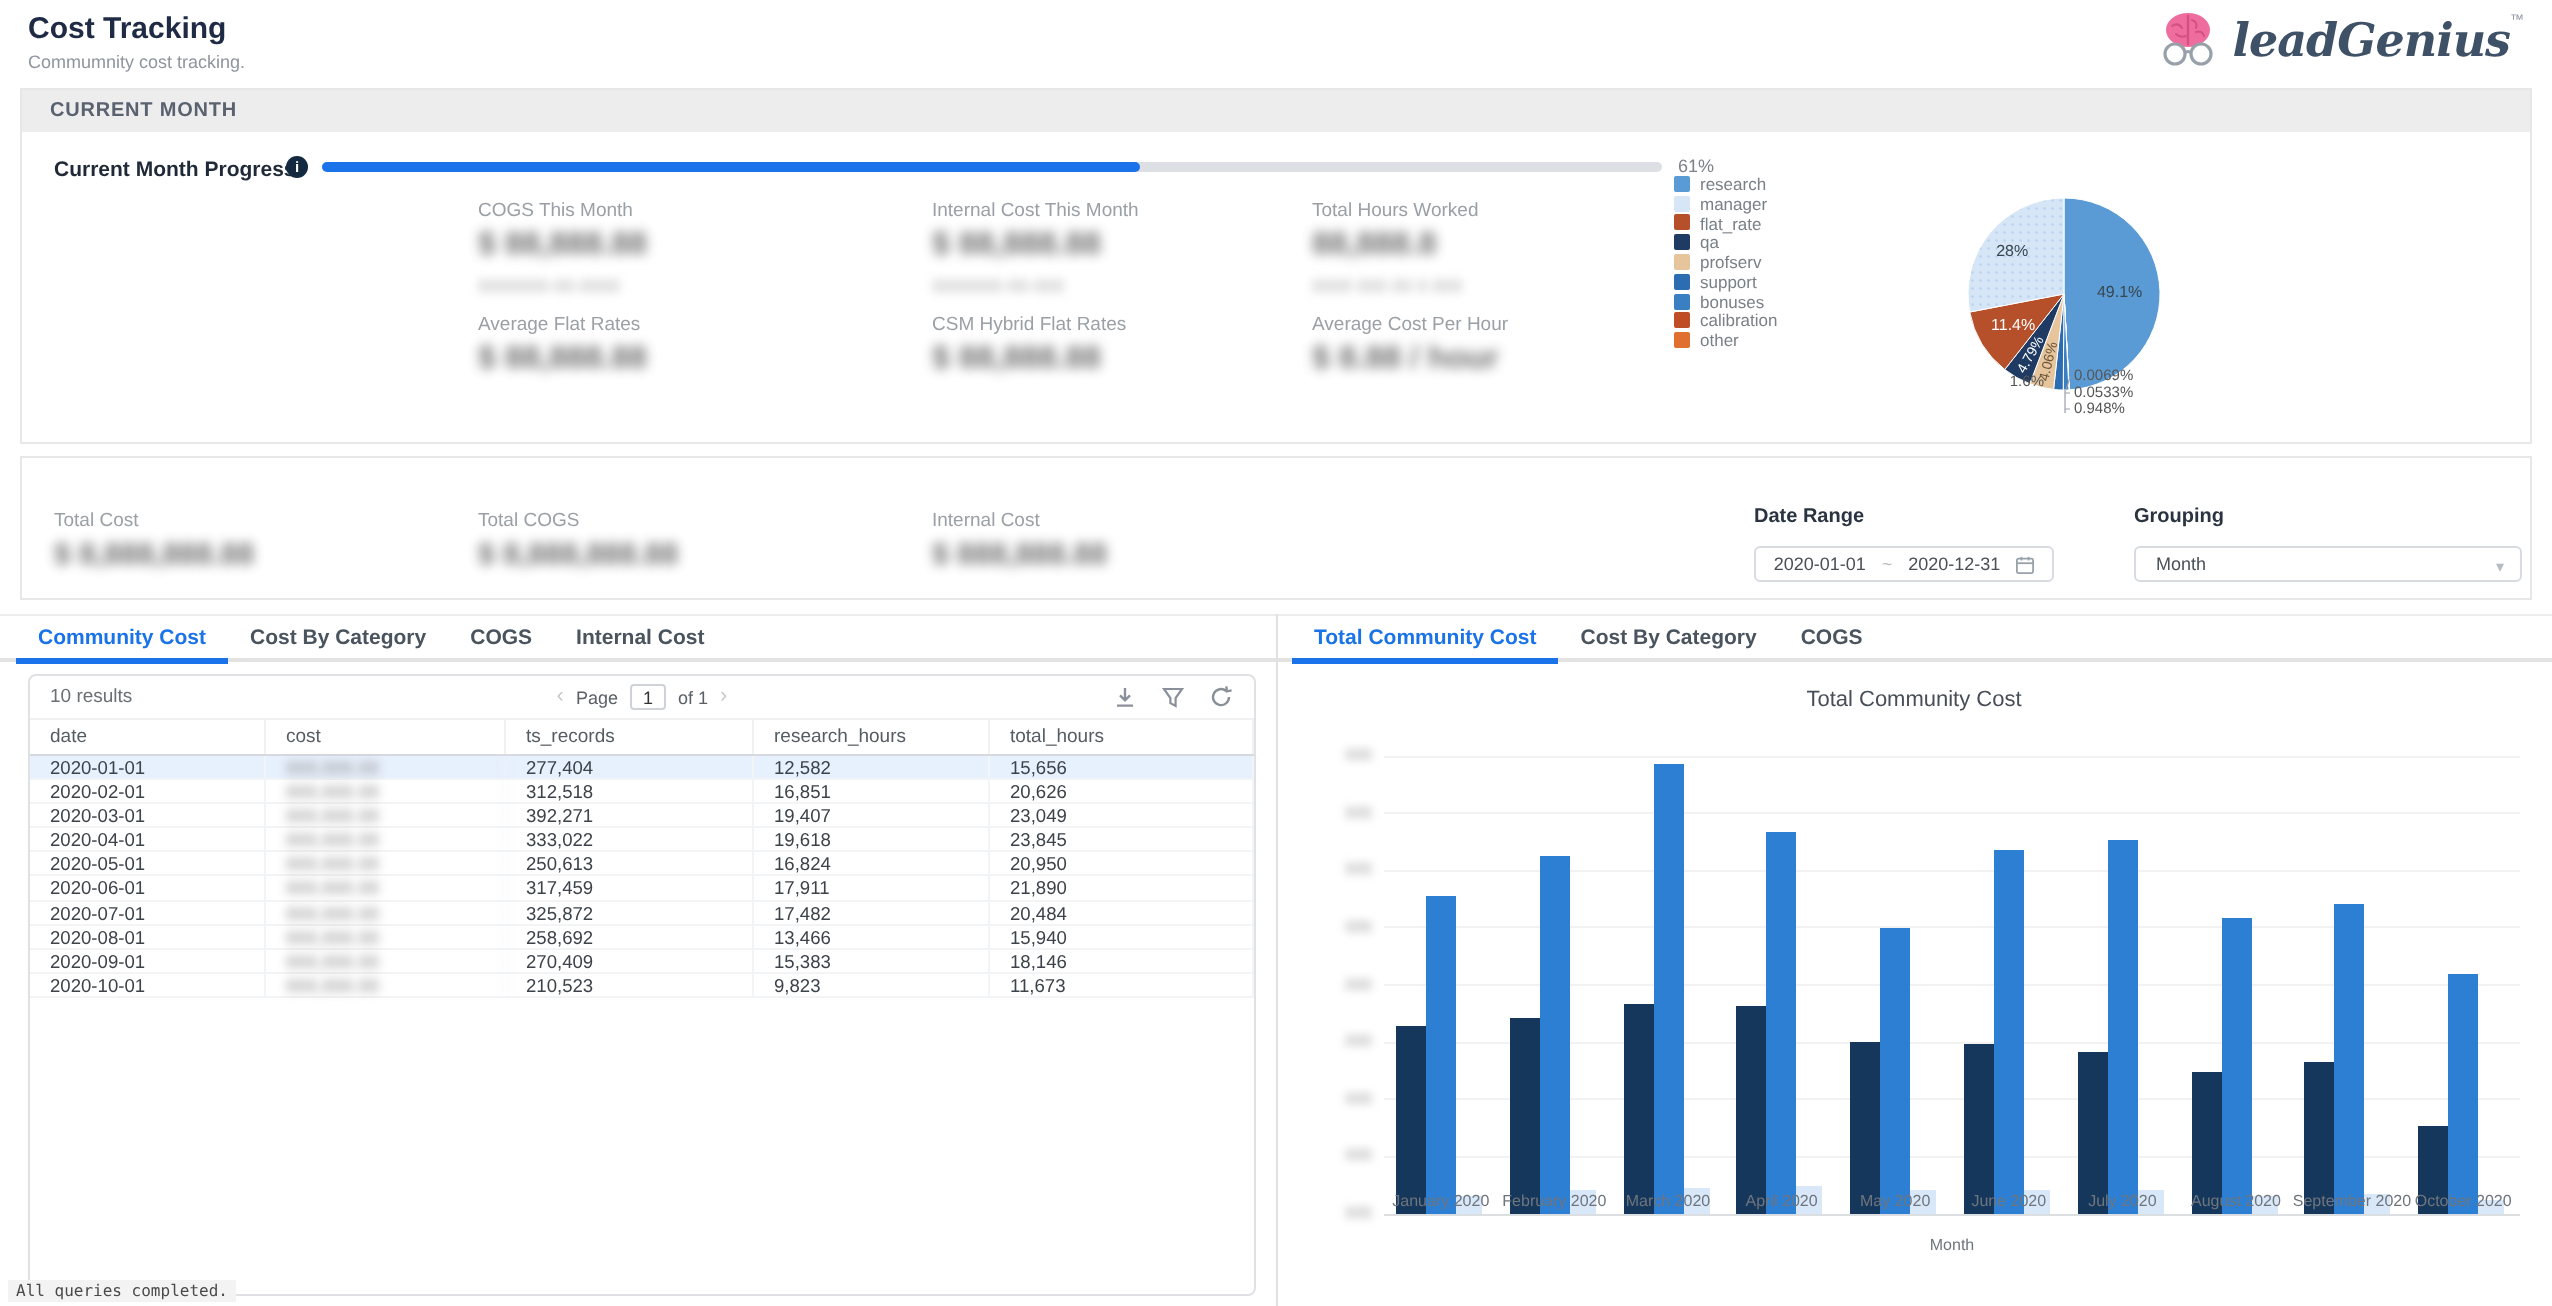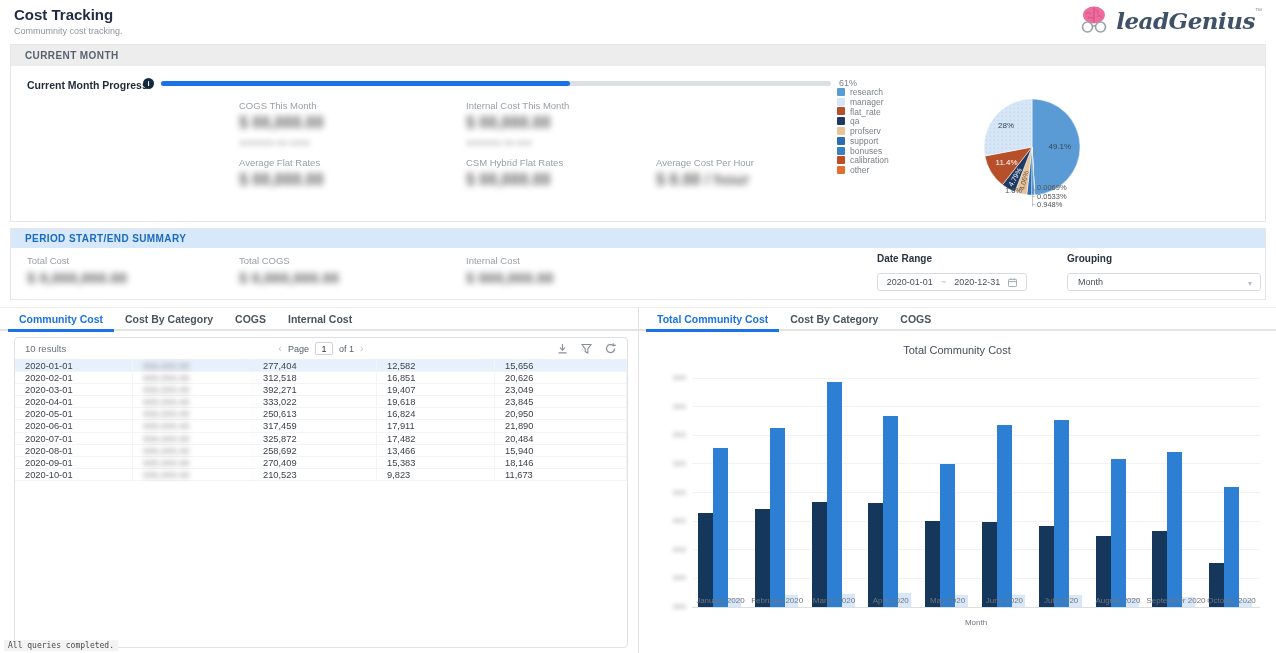--- a/index.html
+++ b/index.html
@@ -112,20 +112,25 @@
     <div id="stats1" style="position: absolute; inset: 0px;">
         <div class="stat" style="left: 228px; top: 55px;">
           <div class="stat-label">COGS This Month</div>
           <div class="stat-value mask">$ 88,888.88</div>
           <span class="mask-sub">8888888-88-8888</span>
         </div>
         <div class="stat" style="left: 455px; top: 55px;">
           <div class="stat-label">Internal Cost This Month</div>
           <div class="stat-value mask">$ 88,888.88</div>
           <span class="mask-sub">8888888-88-888</span>
+        </div>
+        <div class="stat" style="left: 645px; top: 55px;">
+          <div class="stat-label">Total Hours Worked</div>
+          <div class="stat-value mask">88,888.8</div>
+          <span class="mask-sub">8888 888 88 8 888</span>
         </div>
       </div>
     <div id="stats2" style="position: absolute; inset: 0px;">
         <div class="stat" style="left: 228px; top: 112px;">
           <div class="stat-label">Average Flat Rates</div>
           <div class="stat-value mask">$ 88,888.88</div>
         </div>
         <div class="stat" style="left: 455px; top: 112px;">
           <div class="stat-label">CSM Hybrid Flat Rates</div>
           <div class="stat-value mask">$ 88,888.88</div>
@@ -206,21 +211,20 @@
             <path d="M204 112 L206 105.5 M203.5 112 V123.5 M203.5 113.5 H206 M203.5 121.5 H206" stroke="#9aa1a9" stroke-width="0.6" fill="none"></path>
             <text x="208" y="107" font-size="7.5" fill="#555">0.0069%</text>
             <text x="208" y="115.5" font-size="7.5" fill="#555">0.0533%</text>
             <text x="208" y="123.5" font-size="7.5" fill="#555">0.948%</text>
           </g>
       </svg>
     </div>
   </div>
 
   <div class="card" style="top:228px; height:72px;">
-    <div class="band band-blue">PERIOD START/END SUMMARY</div>
     <div id="period-stats" style="position: absolute; inset: 0px;">
         <div class="stat" style="left: 16px; top: 26px;">
           <div class="stat-label">Total Cost</div>
           <div class="stat-value-mid mask">$ 8,888,888.88</div>
         </div>
         <div class="stat" style="left: 228px; top: 26px;">
           <div class="stat-label">Total COGS</div>
           <div class="stat-value-mid mask">$ 8,888,888.88</div>
         </div>
         <div class="stat" style="left: 455px; top: 26px;">
@@ -279,20 +283,27 @@
           </svg>
         <svg class="tb-icon" viewBox="0 0 13 13">
             <path d="M2 2.5 h9 L7.8 7 v4 l-2.6 -1.4 v-2.6 Z" fill="none" stroke="#8a9099" stroke-width="1.1"></path>
           </svg>
         <svg class="tb-icon" viewBox="0 0 13 13">
             <path d="M10.5 6.5 a4 4 0 1 1 -1.4 -3" fill="none" stroke="#8a9099" stroke-width="1.2"></path>
             <path d="M9.2 1.2 L9.4 3.7 L11.8 3.2" fill="none" stroke="#8a9099" stroke-width="1.2"></path>
           </svg>
       </div>
     </div>
+    <div class="thead" id="thead">
+        <div class="th" style="width: 118px;">date</div>
+        <div class="th" style="width: 120px;">cost</div>
+        <div class="th" style="width: 124px;">ts_records</div>
+        <div class="th" style="width: 118px;">research_hours</div>
+        <div class="th" style="width: 132px;">total_hours</div>
+      </div>
     <div id="tbody">
         <div class="trow hl">
           <div class="td" style="width: 118px;">2020-01-01</div>
           <div class="td td-mask" style="width: 120px;">888,888.88</div>
           <div class="td" style="width: 124px;">277,404</div>
           <div class="td" style="width: 118px;">12,582</div>
           <div class="td" style="width: 132px;">15,656</div>
         </div>
         <div class="trow">
           <div class="td" style="width: 118px;">2020-02-01</div>

